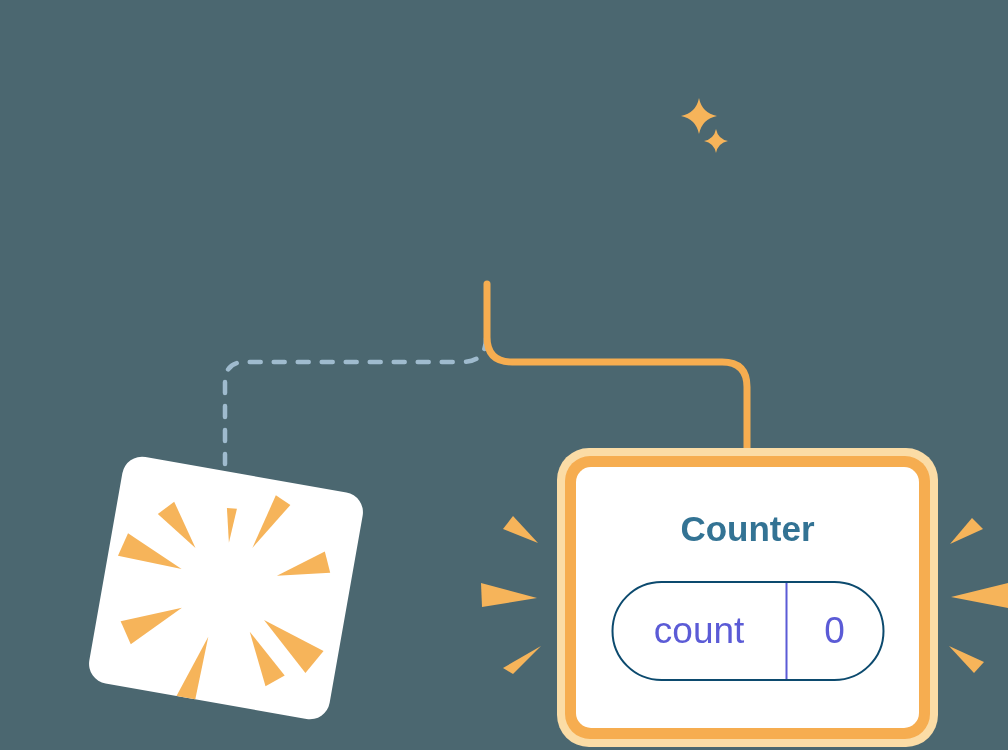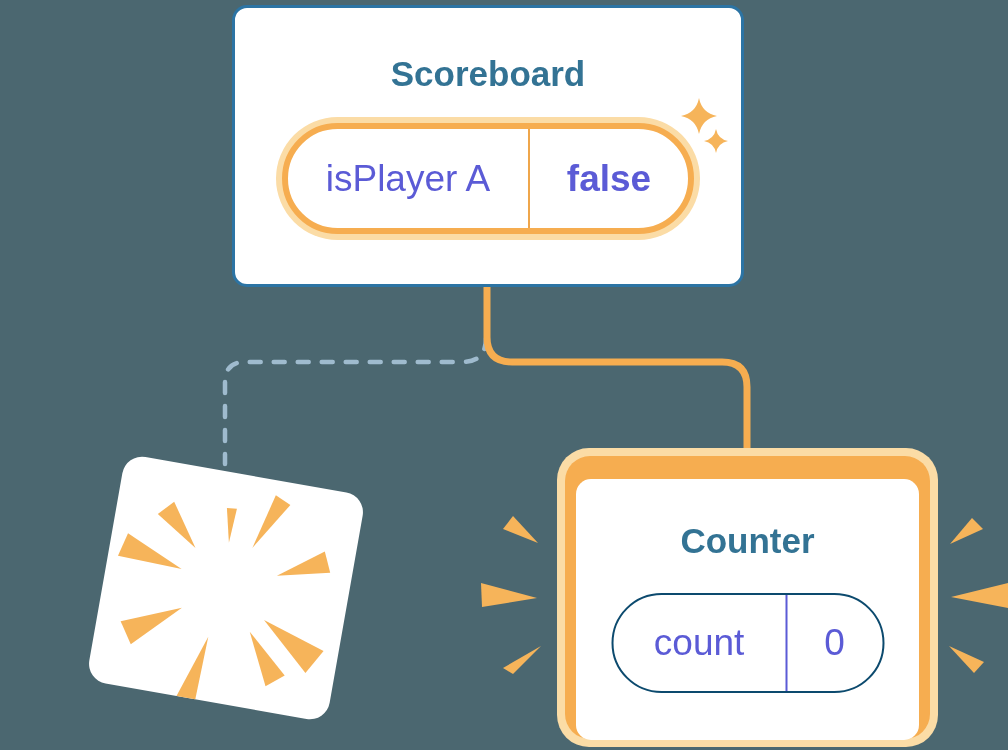--- a/index.html
+++ b/index.html
@@ -104,21 +104,21 @@
     border-radius: 25px;
     padding: 11px;
   }
   .counter-inner {
     box-sizing: border-box;
     position: relative;
     width: 100%; height: 100%;
     background: #ffffff;
     border-radius: 15px;
   }
-  .counter-inner .card-title { margin-top: 12px; padding-top: 44px; }
+  .counter-inner .card-title { margin-top: 0; padding-top: 44px; }
   .cnt-pill {
     position: absolute;
     left: 50%; top: 114px;
     transform: translateX(-50%);
     width: 273px; height: 100px;
     box-sizing: border-box;
     border: 2px solid #0c4a6e;
     border-radius: 50px;
     display: flex;
     overflow: hidden;
@@ -139,30 +139,20 @@
 </head>
 <body>
 
 <div id="stage">
 
   <svg class="overlay" viewBox="0 0 1008 750">
     <path d="M 486 338 Q 486 362 462 362 L 245 362 Q 225 362 225 382 L 225 464" fill="none" stroke="#9FBBCE" stroke-width="4.5" stroke-dasharray="11 13" stroke-linecap="round"></path>
     <path d="M 487 284 L 487 337 Q 487 362 512 362 L 722 362 Q 747 362 747 387 L 747 456" fill="none" stroke="#F6AD50" stroke-width="7" stroke-linecap="round"></path>
   </svg>
 
-  <div class="scoreboard-card">
-    <div class="card-title">Scoreboard</div>
-    <div class="sb-pill">
-      <div class="sb-pill-inner">
-        <div class="pill-cell sb-key">isPlayer A</div>
-        <div class="sb-div"></div>
-        <div class="pill-cell sb-val">false</div>
-      </div>
-    </div>
-  </div>
 
   <svg class="sparkles" width="64" height="68" viewBox="0 0 64 68">
     <path fill="#F6B45A" d="M27 6 Q30 21 45 24 Q30 27 27 42 Q24 27 9 24 Q24 21 27 6 Z"></path>
     <path fill="#F6B45A" d="M44 37 Q46 47 56 49 Q46 51 44 61 Q42 51 32 49 Q42 47 44 37 Z"></path>
   </svg>
 
   <div class="destroyed-card">
     <svg width="244" height="230" viewBox="0 0 244 230">
       <g fill="#F6B45A">
         <polygon points="117,70 119,35 109,36"></polygon>

